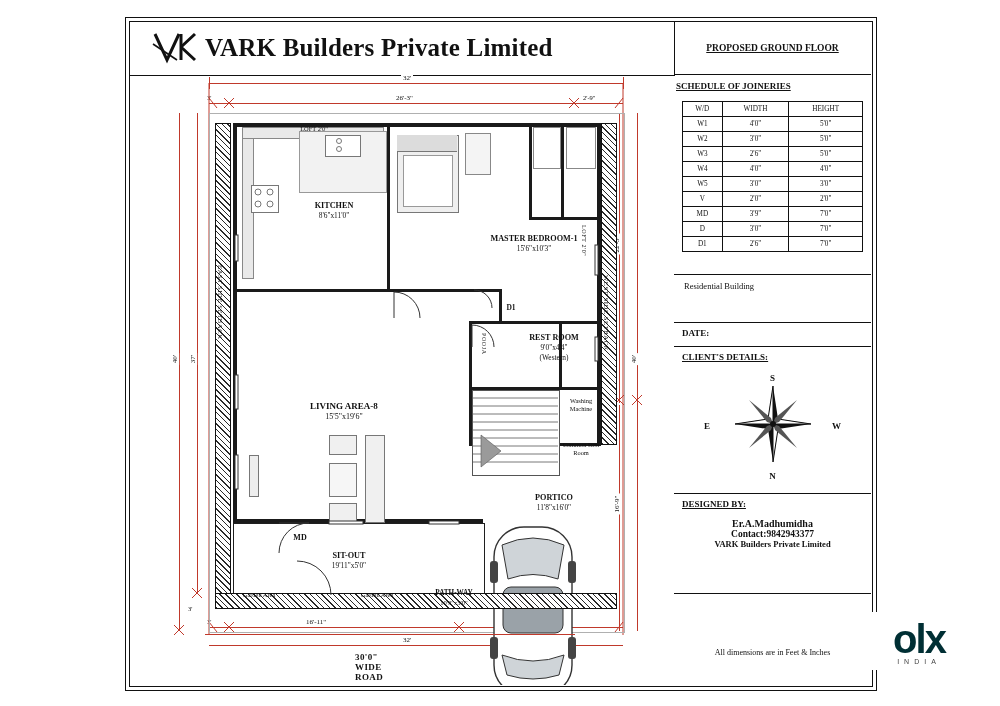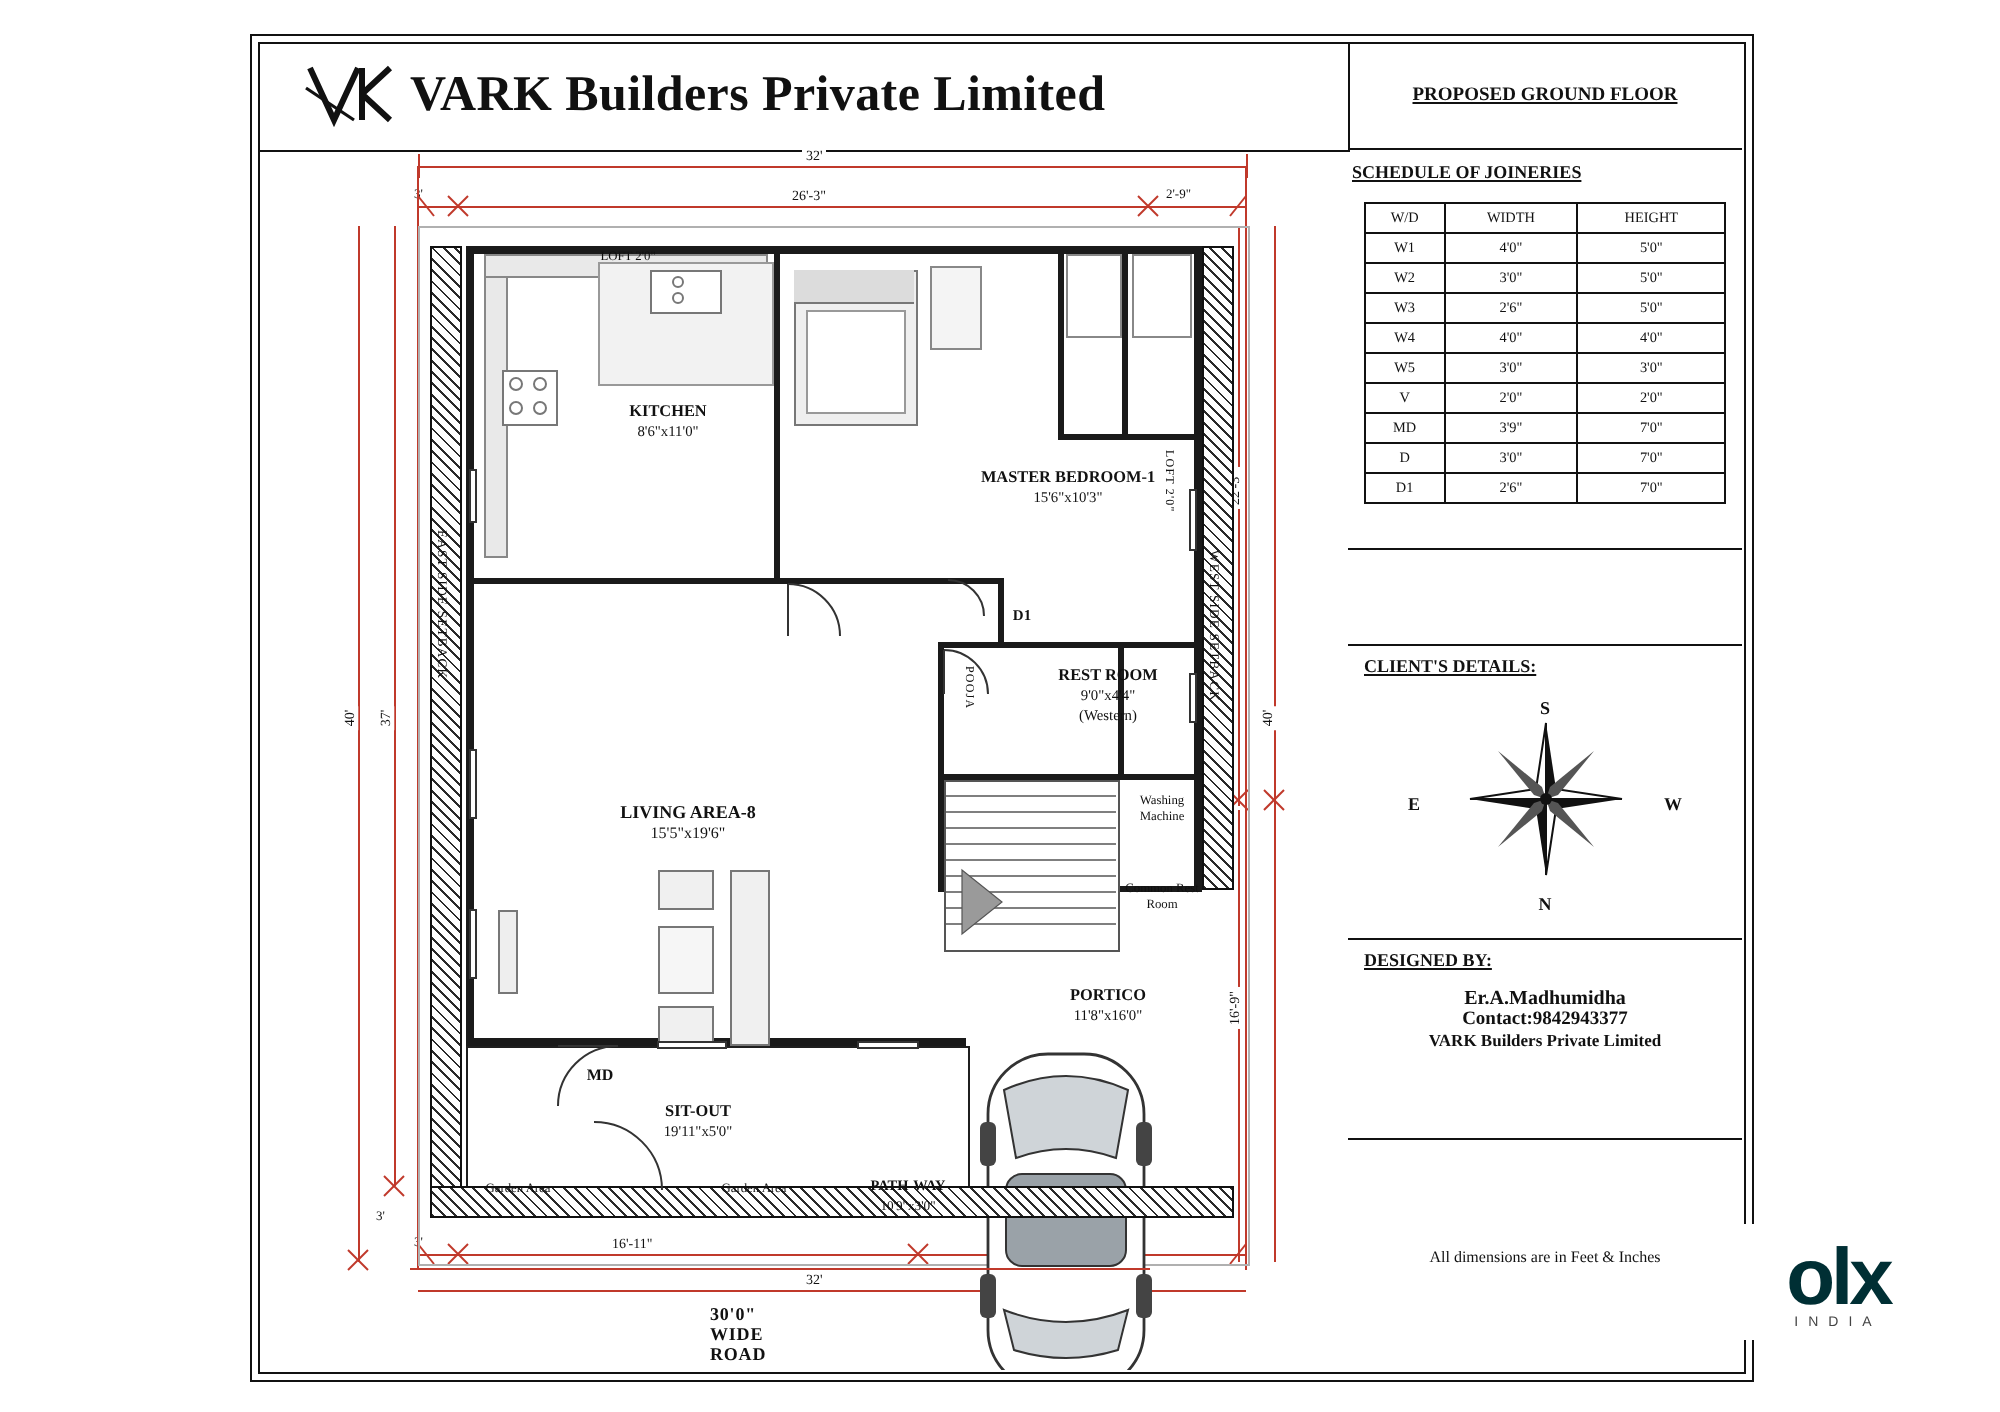--- a/index.html
+++ b/index.html
@@ -133,22 +133,26 @@
         <tr>
               <td>D1</td>
               <td>2'6"</td>
               <td>7'0"</td>
             </tr>
       </tbody>
         </table>
     </div>
 
     <div class="rrow" style="height:48px;">
-    </div>
-
+      <div class="btype">Residential Building</div>
+    </div>
+
+    <div class="rrow" style="height:24px;">
+      <div class="lbl" style="text-decoration:none;">DATE:</div>
+    </div>
 
     <div class="rrow" style="height:147px;">
       <div class="lbl">CLIENT'S DETAILS:</div>
       <div class="compass">
         <div class="cw">
           <svg width="96" height="96" viewBox="0 0 96 96">
             <g>
               <polygon points="48,10 53,43 48,48 43,43" fill="#111"></polygon>
               <polygon points="48,10 43,43 48,48" fill="#fff" stroke="#111" stroke-width="1"></polygon>
               <polygon points="48,86 53,53 48,48 43,53" fill="#111"></polygon>

